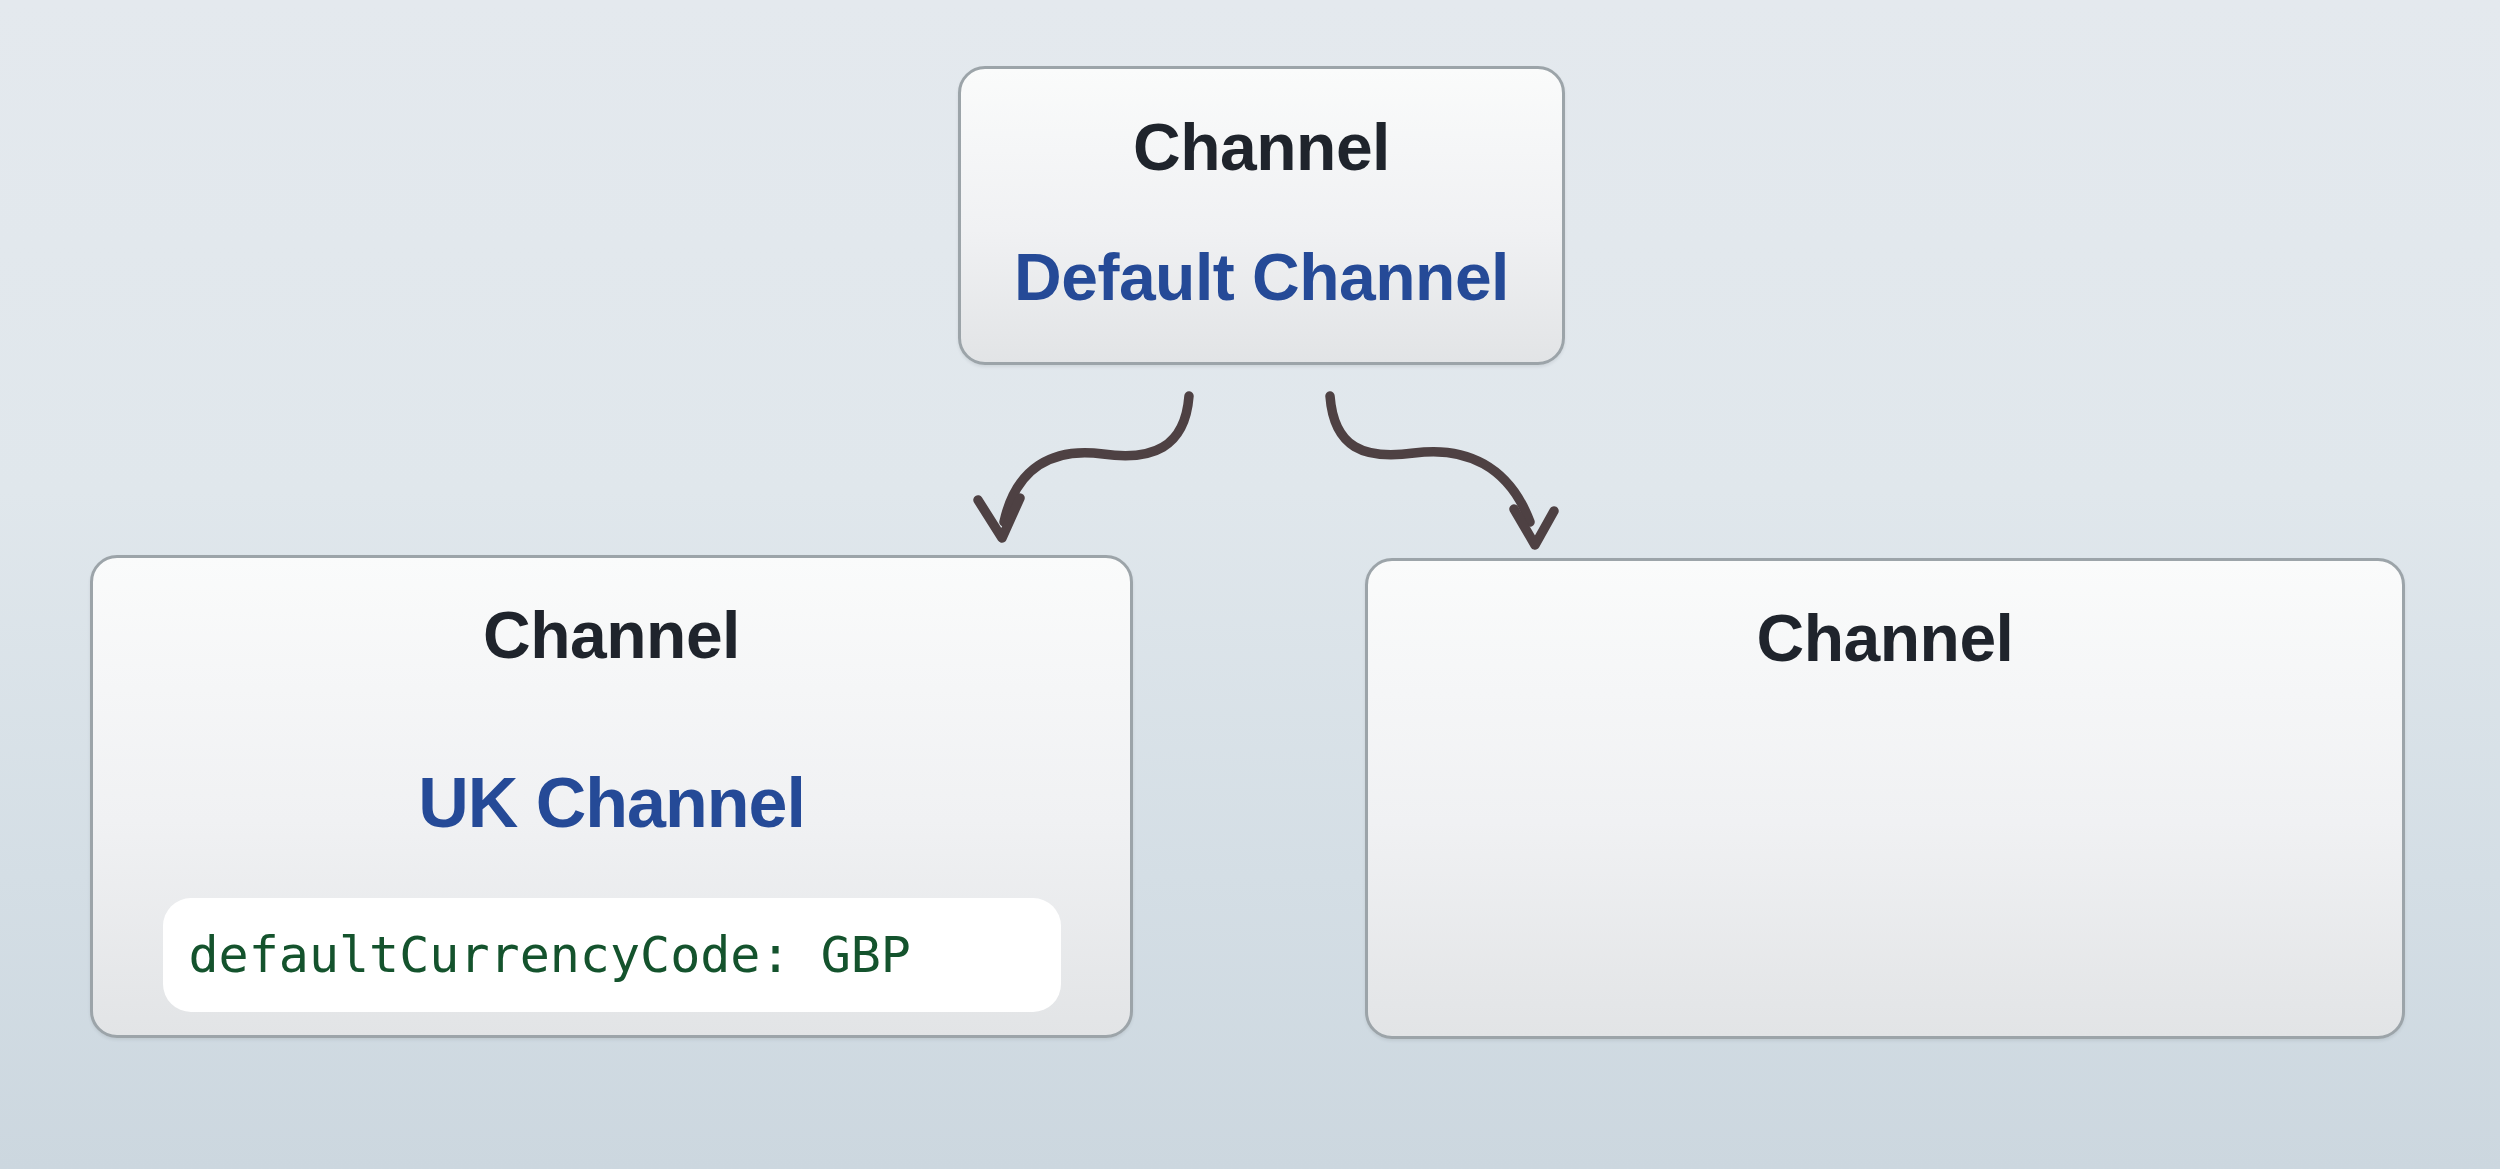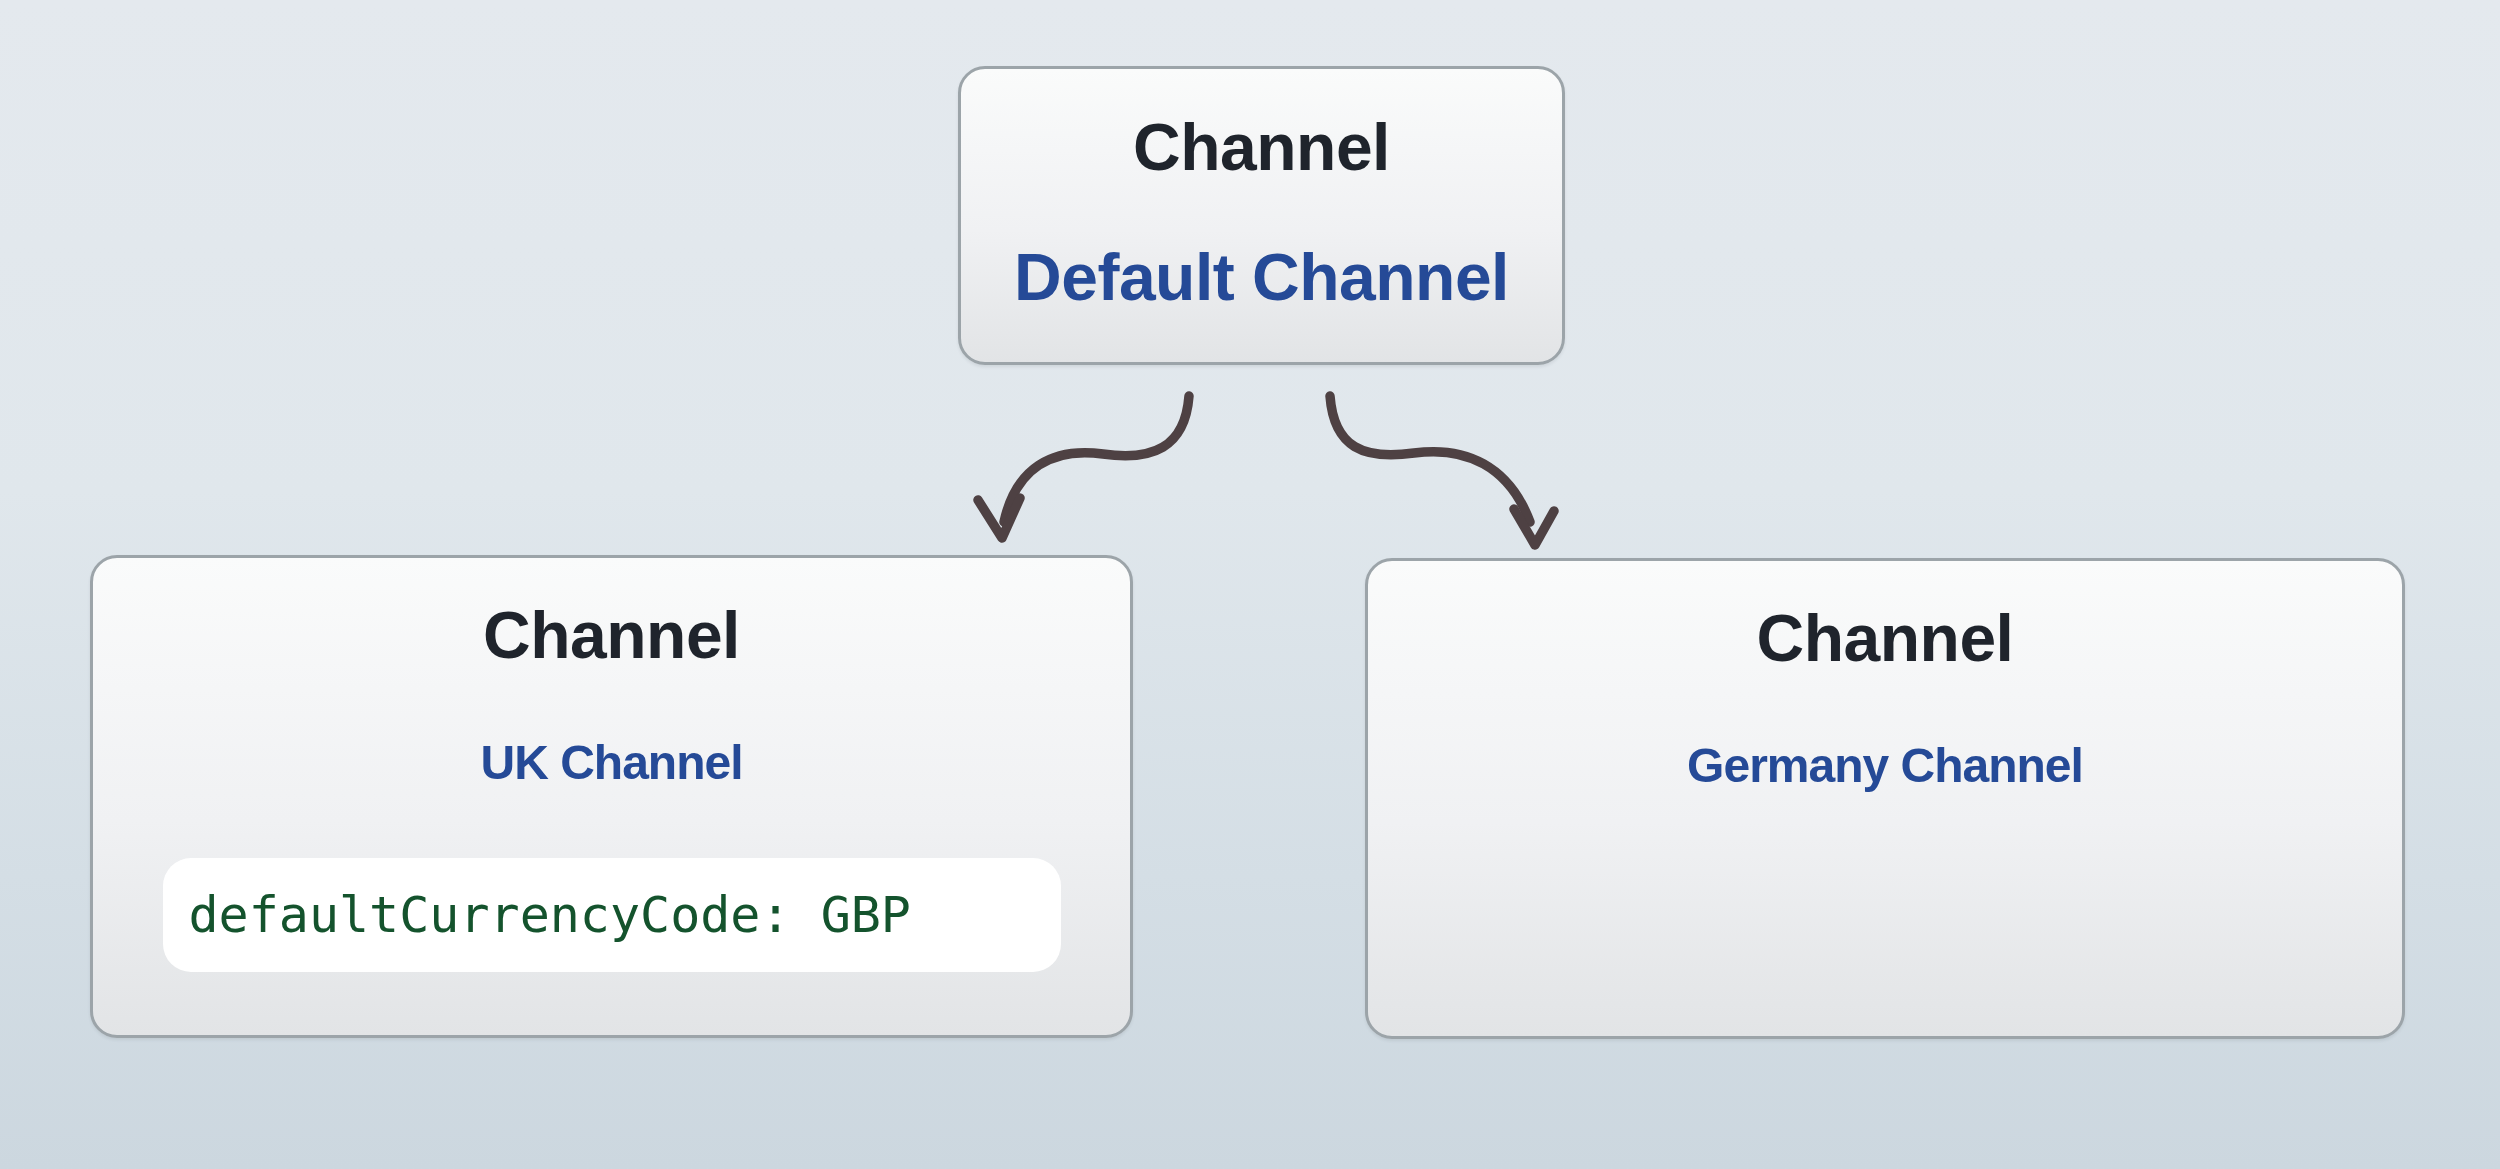--- a/index.html
+++ b/index.html
@@ -78,23 +78,24 @@
     font-size: 66px;
     line-height: 66px;
     font-weight: 700;
     color: #254a97;
     letter-spacing: -0.5px;
     white-space: nowrap;
     text-align: right;
   }
   .node-child-left .node-name,
   .node-child-right .node-name {
-    font-size: 48px;
+    font-size: 70px;
     line-height: 66px;
     letter-spacing: -1px;
+    margin-top: 40px;
   }
   .code-pill {
     box-sizing: border-box;
     width: 898px;
     height: 114px;
     border-radius: 28px;
     background: #ffffff;
     display: flex;
     align-items: center;
     padding-left: 26px;
@@ -130,16 +131,15 @@
   <div class="node node-child-left">
     <div class="node-type">Channel</div>
     <div class="node-name">UK Channel</div>
     <div class="code-pill">
       <span class="code-text">defaultCurrencyCode: GBP</span>
     </div>
   </div>
 
   <div class="node node-child-right">
     <div class="node-type">Channel</div>
-    <div class="node-name">Germany Channel</div>
   </div>
 
 </div>
 
 </body></html>

